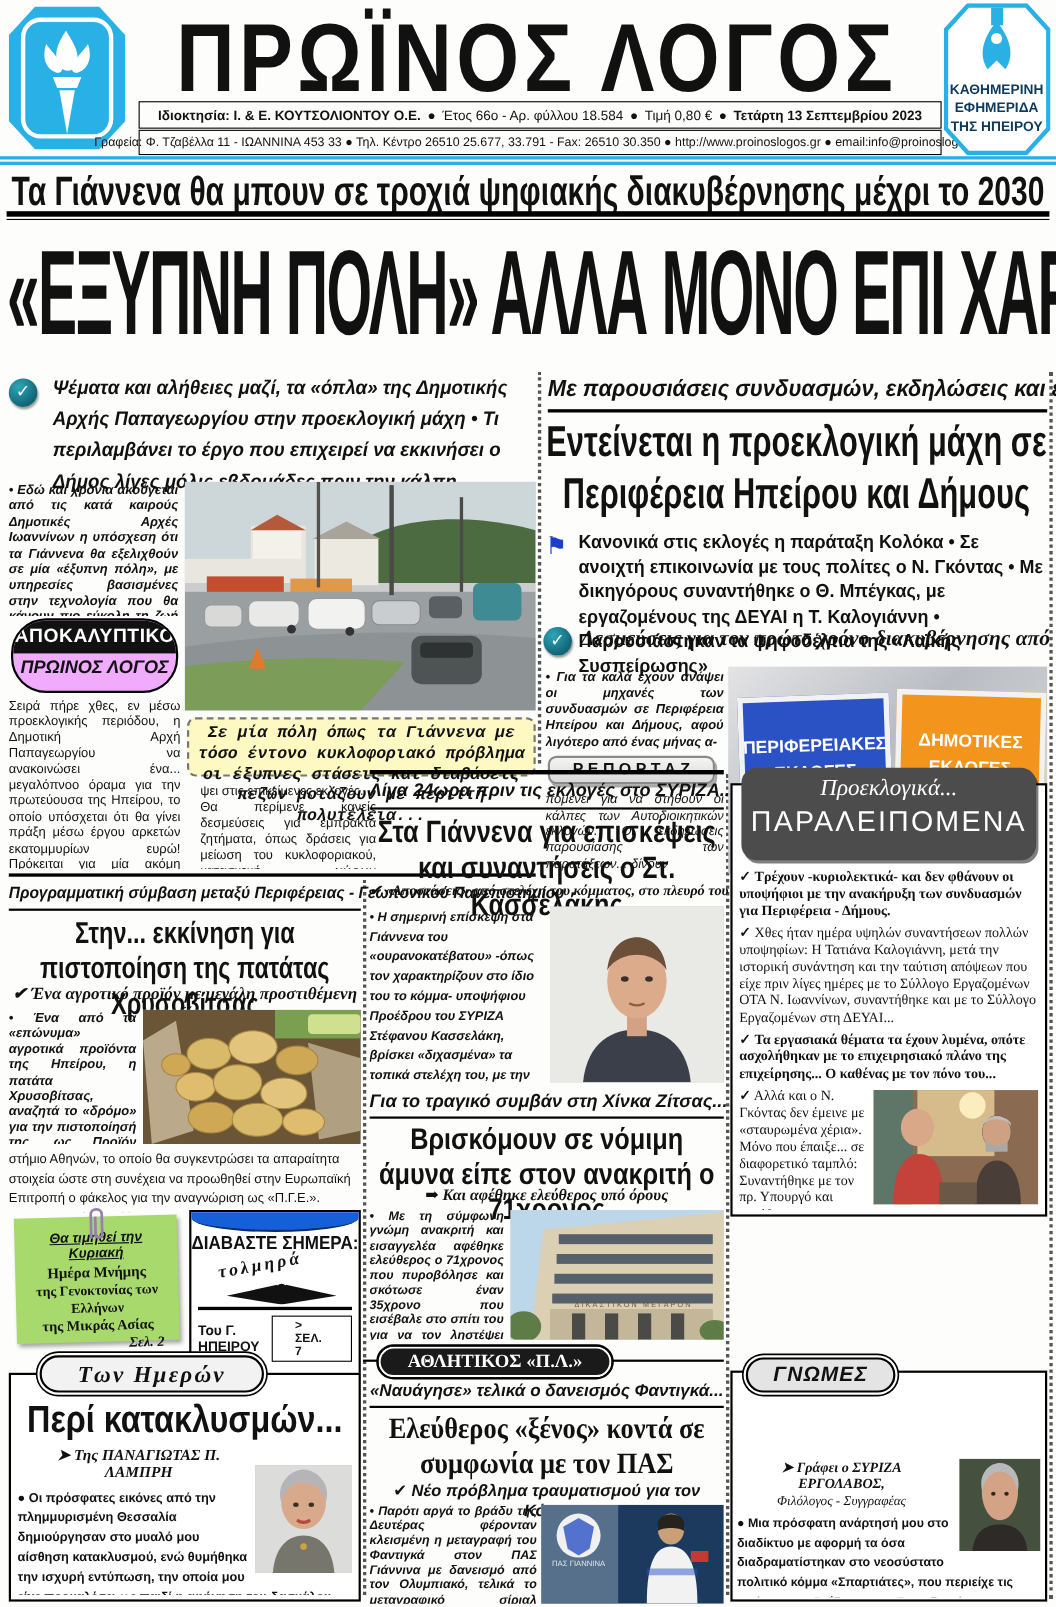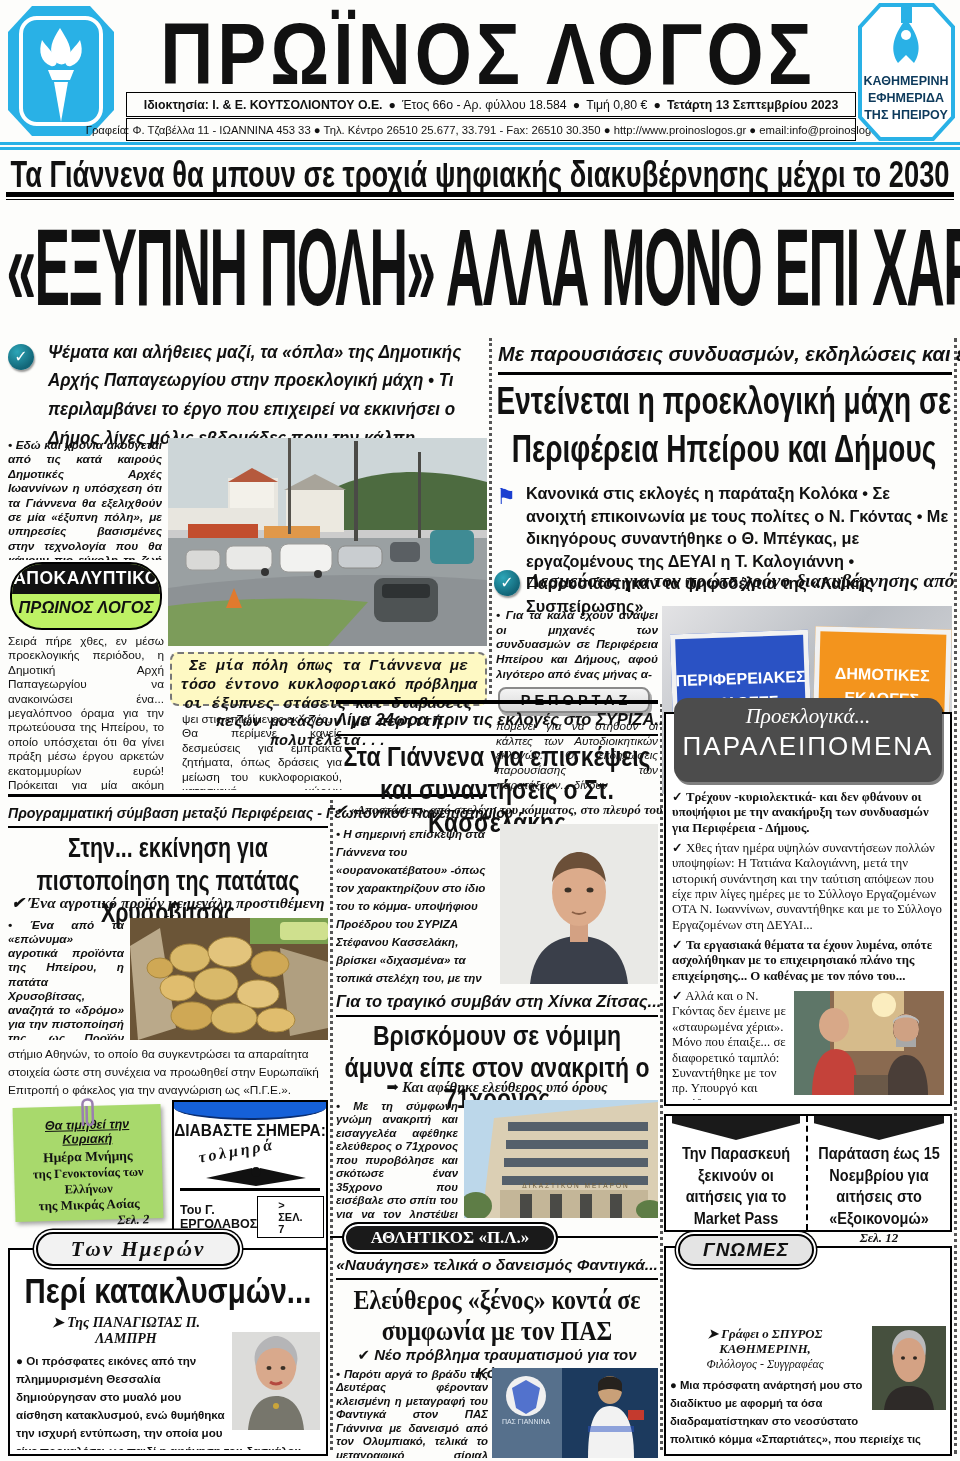--- a/index.html
+++ b/index.html
@@ -122,21 +122,21 @@
         <rect x="18" y="112" width="34" height="20" rx="6" fill="#d9d9d7" stroke="#9a9a98"></rect>
         <rect x="206" y="140" width="64" height="44" rx="9" fill="#4e5354"></rect>
         <rect x="214" y="146" width="48" height="14" rx="4" fill="#2e3233"></rect>
       </g>
       <path d="M66 150 L74 170 L58 170 Z" fill="#e07a2e"></path>
       <circle cx="97" cy="134" r="4" fill="#333"></circle>
         <circle cx="150" cy="136" r="4" fill="#333"></circle>
     </svg>
   </div>
 
-  <div class="abs" style="left:10px;top:562px;width:148px;height:64px;border:2.5px solid #000;border-radius:32px;overflow:hidden;background:#bef264;">
+  <div class="abs" style="left:10px;top:562px;width:148px;height:64px;border:2.5px solid #000;border-radius:32px;overflow:hidden;background:#f0abfc;">
     <div style="background:#111;color:#fff;font-weight:bold;font-size:17.5px;text-align:center;padding:4px 0 5px;letter-spacing:0.5px;">ΑΠΟΚΑΛΥΠΤΙΚΟ</div>
     <div style="color:#111;font-weight:bold;font-style:italic;font-size:16.5px;text-align:center;padding-top:4px;">ΠΡΩΙΝΟΣ ΛΟΓΟΣ</div>
   </div>
 
   <div class="abs jt" style="left:8px;top:634px;width:156px;height:156px;font-size:11.8px;line-height:1.22;overflow:hidden;">Σειρά πήρε χθες, εν μέσω προεκλογικής περιόδου, η Δημοτική Αρχή Παπαγεωργίου να ανακοινώσει ένα... μεγαλόπνοο όραμα για την πρωτεύουσα της Ηπείρου, το οποίο υπόσχεται ότι θα γίνει πράξη μέσω έργου αρκετών εκατομμυρίων ευρώ! Πρόκειται για μία ακόμη εντυπωσιακή εξαγγελία από τις πολλές που έχουν γίνει τις τελευταίες δύο εβδομάδες, οι οποίες άργησαν πολύ και πλέον το αν θα υλοποιηθούν ή όχι θα αποτελέσει απόφαση της επόμενης Δημοτικής Αρχής που θα προκύ-</div>
 
   <div class="abs capbox" style="left:170px;top:652px;width:317px;height:54px;">Σε μία πόλη όπως τα Γιάννενα με τόσο έντονο κυκλοφοριακό πρόβλημα οι έξυπνες στάσεις και διαβάσεις πεζών μοιάζουν με περιττή πολυτέλεια...</div>
 
   <div class="abs" style="left:170px;top:712px;width:160px;height:78px;overflow:hidden;margin-left:12px;">
     <span class="jt pre" style="font-size:11.8px;line-height:1.22;display:block;">ψει στις επικείμενες εκλογές.
@@ -236,21 +236,21 @@
     <div style="height:16px;background:#1560d8;border-radius:0 0 70% 70%/0 0 100% 100%;border-bottom:2px solid #0a2d70;"></div>
     <div class="ctr" style="font-size:15.5px;font-weight:800;margin-top:2px;transform:scaleY(1.1);">ΔΙΑΒΑΣΤΕ ΣΗΜΕΡΑ:</div>
     <div style="position:relative;height:48px;border-bottom:3px solid #000;margin:0 6px;">
       <span class="serif bi" style="position:absolute;left:18px;top:2px;font-size:16px;letter-spacing:3px;transform:rotate(-10deg);display:block;">τολμηρά</span>
       <svg class="abs" style="left:26px;top:24px;" width="100" height="22" viewBox="0 0 100 22">
         <path d="M0 14 L46 4 L50 12 L54 4 L100 14 L50 22 Z" fill="#111"></path>
         <circle cx="50" cy="8" r="5" fill="#111"></circle>
       </svg>
     </div>
     <div style="display:flex;align-items:center;justify-content:space-between;padding:5px 6px 0;">
-      <span style="font-weight:bold;font-size:12.5px;">Του Γ. ΕΡΓΟΛΑΒΟΣ</span>
+      <span style="font-weight:bold;font-size:12.5px;">Του Γ. ΗΠΕΙΡΟΥ</span>
       <span style="border:1.5px solid #000;font-weight:bold;font-size:11px;padding:2px 20px;">&gt; ΣΕΛ. 7</span>
     </div>
   </div>
 
   <div class="abs kickline" style="left:336px;top:710px;width:322px;height:24px;">
     <span class="scaleL" style="font-size:16.5px;font-weight:bold;font-style:italic;white-space:nowrap;">Λίγα 24ωρα πριν τις εκλογές στο ΣΥΡΙΖΑ...</span>
   </div>
   <div class="abs ctr" style="left:336px;top:740px;width:322px;height:60px;">
     <span class="scale" style="font-size:23px;font-weight:800;line-height:27px;transform:scale(1,1.22);">Στα Γιάννενα για επισκέψεις και συναντήσεις ο Στ. Κασσελάκης</span>
   </div>
@@ -368,32 +368,20 @@
           <path d="M102 46 C106 52 118 52 122 46 L122 56 L102 56 Z" fill="#a8a8a8"></path>
           <path d="M92 104 C92 74 102 64 112 64 C124 64 134 76 134 104 Z" fill="#4a3e38"></path>
           <rect x="60" y="84" width="34" height="20" fill="#6b5948"></rect>
         </svg>
       </span>
       <span style="font-weight:bold;">✓</span> <span>Αλλά και ο Ν. Γκόντας δεν έμεινε με «σταυρωμένα χέρια». Μόνο που έπαιξε... σε διαφορετικό ταμπλό: Συναντήθηκε με τον πρ. Υπουργό και υπεύθυνο για τις αυτοδιοικητικές εκλογές της Ν.Δ. Γιώργο Καλαντζή (φωτό).</span>
     </div>
 
   </div>
 
-  <div class="abs" style="left:664px;top:1114px;width:288px;height:118px;border:2.5px solid #000;box-sizing:border-box;display:flex;background:#fff;">
-    <div class="minibox-half" style="border-right:2px dashed #000;">
-      <div class="chev"></div>
-      <div style="font-size:14.5px;font-weight:bold;line-height:1.35;padding:2px 4px;transform:scaleY(1.1);">Την Παρασκευή ξεκινούν οι αιτήσεις για το Market Pass</div>
-      <div class="serif bi" style="font-size:13px;margin-top:2px;">Σελ. 6</div>
-    </div>
-    <div class="minibox-half">
-      <div class="chev"></div>
-      <div style="font-size:14.5px;font-weight:bold;line-height:1.35;padding:2px 4px;transform:scaleY(1.1);">Παράταση έως 15 Νοεμβρίου για αιτήσεις στο «Εξοικονομώ»</div>
-      <div class="serif bi" style="font-size:13px;margin-top:2px;">Σελ. 12</div>
-    </div>
-  </div>
 
   <div class="abs" style="left:8px;top:1248px;width:320px;height:208px;border:2.5px solid #000;box-sizing:border-box;background:#fff;"></div>
   <div class="abs ctr" style="left:14px;top:1272px;width:308px;height:38px;">
     <span class="scale" style="font-size:30px;font-weight:800;transform:scale(0.98,1.15);white-space:nowrap;">Περί κατακλυσμών...</span>
   </div>
   <div class="abs stadium ctr" style="left:36px;top:1232px;width:200px;height:30px;display:flex;align-items:center;justify-content:center;background:#f2f2f2;">
     <span class="serif bi" style="font-size:21px;letter-spacing:2px;">Των Ημερών</span>
   </div>
   <div class="abs" style="left:16px;top:1314px;width:304px;height:136px;overflow:hidden;">
     <span class="photo" style="float:right;width:88px;height:98px;margin:18px 0 2px 6px;">
@@ -421,20 +409,20 @@
     <span class="photo" style="float:right;width:74px;height:84px;margin:0 0 3px 5px;">
       <svg width="74" height="84" viewBox="0 0 74 84">
         <rect width="74" height="84" fill="#46503e"></rect>
         <path d="M37 8 C24 8 19 22 21 36 C23 48 29 56 37 56 C45 56 51 48 53 36 C55 22 50 8 37 8 Z" fill="#d4a284"></path>
         <path d="M21 30 C17 16 26 4 37 4 C48 4 57 16 53 30 C51 18 45 12 37 12 C29 12 23 18 21 30 Z" fill="#b9b9bb"></path>
         <ellipse cx="31" cy="32" rx="2" ry="1.8" fill="#2e2620"></ellipse>
           <ellipse cx="43" cy="32" rx="2" ry="1.8" fill="#2e2620"></ellipse>
         <path d="M12 84 C14 66 24 60 37 60 C50 60 60 66 62 84 Z" fill="#2e2a28"></path>
       </svg>
     </span>
-    <div class="serif bi" style="font-size:12.8px;text-align:center;width:190px;">➤ Γράφει ο ΣΠΥΡΟΣ ΚΑΘΗΜΕΡΙΝΗ,</div>
+    <div class="serif bi" style="font-size:12.8px;text-align:center;width:190px;">➤ Γράφει ο ΣΥΡΙΖΑ ΕΡΓΟΛΑΒΟΣ,</div>
     <div class="serif" style="font-style:italic;font-size:12px;text-align:center;width:190px;margin-bottom:3px;">Φιλόλογος - Συγγραφέας</div>
     <span class="jt" style="font-size:11.3px;line-height:1.2;font-weight:bold;display:inline;">● Μια πρόσφατη ανάρτησή μου στο διαδίκτυο με αφορμή τα όσα διαδραματίστηκαν στο νεοσύστατο πολιτικό κόμμα «Σπαρτιάτες», που περιείχε τις απόψεις του Ροΐδη και του Παπαδιαμάντη για τα πολιτικά κόμματα της εποχής τους, συνοδεύτηκε από αρκετά και ενδιαφέροντα σχόλια.</span>
     
     
   </div>
 
 </div>
 
 </body></html>

